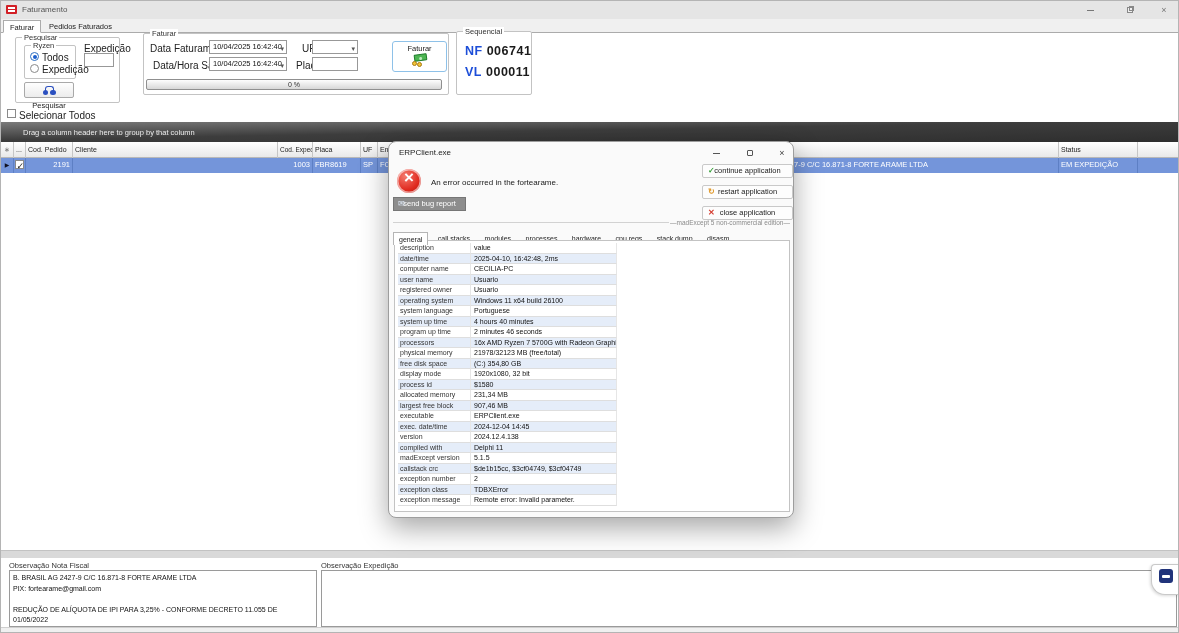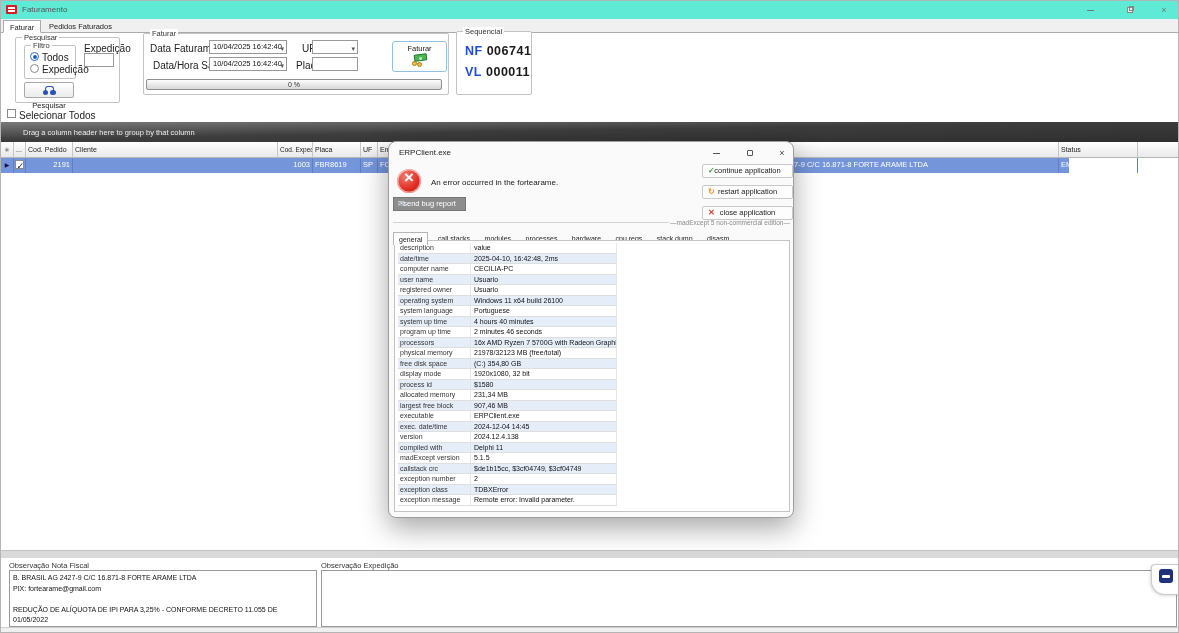--- a/index.html
+++ b/index.html
@@ -1,20 +1,20 @@
 <!DOCTYPE html>
 <html><head>
 <meta charset="utf-8">
 <style>
   * { margin:0; padding:0; box-sizing:border-box; }
   html,body { width:1179px; height:633px; overflow:hidden; }
   body { font-family:"Liberation Sans", sans-serif; background:#fff; position:relative; border:1px solid #b4b4b4; }
 
   
-  .titlebar { position:absolute; left:0; top:0; width:1179px; height:18px; background:#5eead4; }
+  .titlebar { position:absolute; left:0; top:0; width:1179px; height:18px; background:#e5e5e5; }
   .app-logo { position:absolute; left:5px; top:4px; width:11px; height:9px; background:#d21f26; border-radius:1px; }
   .app-logo::before { content:""; position:absolute; left:2px; top:2px; width:7px; height:1.5px; background:#fff; box-shadow:0 3px 0 #fff; }
   .app-title { position:absolute; left:21px; top:4px; font-size:8px; color:#555; }
   .winctl { position:absolute; top:3px; width:22px; height:12px; text-align:center; color:#777; font-size:9px; line-height:12px; }
   .ctl-min-bar { display:inline-block; width:7px; height:1px; background:#777; vertical-align:middle; }
   .ctl-restore { display:inline-block; position:relative; width:7px; height:7px; }
   .ctl-restore i { position:absolute; border:1px solid #888; }
   .ctl-restore i.b { left:0; bottom:0; width:6px; height:6px; background:#f0f0f0; }
   .ctl-restore i.f { right:0; top:0; width:5px; height:5px; }
 
@@ -58,21 +58,21 @@
 
   .seq-line { position:absolute; font-weight:bold; font-size:12.5px; letter-spacing:0.5px; }
   .seq-line .tag { color:#1d4ed8; } .seq-line .num { color:#1a1a1a; margin-left:4px; }
 
   
   .groupband { position:absolute; left:0; top:121px; width:1179px; height:20px;
     background:linear-gradient(to bottom right, #7b7b7b, #3d3d3d 45%, #2e2e2e); color:#ececec; font-size:7.5px; line-height:22px; padding-left:22px; }
   .gridhead { position:absolute; left:0; top:141px; width:1179px; height:16px;
     background:linear-gradient(#ffffff,#e9e9e9); border-bottom:1px solid #b8b8b8; }
   .hc { position:absolute; top:0; height:16px; line-height:15px; font-size:7px; color:#222; padding:0 2px; border-right:1px solid #c6c6c6; overflow:hidden; white-space:nowrap; }
-  .gridrow { position:absolute; left:0; top:157px; width:1068px; height:15px; background:#7495da; }
+  .gridrow { position:absolute; left:0; top:157px; width:1179px; height:15px; background:#7495da; }
   .rc { position:absolute; top:0; height:15px; line-height:14px; font-size:7.5px; color:#fff; padding:0 2px; border-right:1px solid #5d7fc4; overflow:hidden; white-space:nowrap; }
   .rc.noborder { border-right:none; }
   .row-indicator { color:#101020; font-size:6px; line-height:15px; }
   .gridscroll { position:absolute; left:0; top:549px; width:1179px; height:8px; background:#d9d9d9; border-top:1px solid #c2c2c2; }
 
   
   .obs-label { position:absolute; font-size:7.5px; color:#333; }
   .obs-box { position:absolute; background:#fff; border:1px solid #9a9a9a; font-size:7px; line-height:1.5; color:#111; padding:2px 3px; white-space:pre-wrap; overflow:hidden; }
   .statusbar { position:absolute; left:0; top:626px; width:1179px; height:7px; background:#f0f0f0; border-top:1px solid #cfcfcf; }
 
@@ -130,21 +130,21 @@
 <div class="maintabs">
   <div class="maintab active" style="left:2px;">Faturar</div>
   <div class="maintab" style="left:42px;">Pedidos Faturados</div>
 </div>
 
 <div class="content">
 
   <div class="groupbox" style="left:14px; top:4px; width:105px; height:66px;">
     <span class="grouplabel">Pesquisar</span>
     <div class="groupbox" style="left:8px; top:7px; width:52px; height:34px;">
-      <span class="grouplabel">Filtro</span>
+      <span class="grouplabel">Ryzen</span>
       <span class="radio sel" style="left:5px; top:6px;"></span>
       <span class="lbl" style="left:17px; top:6px;">Todos</span>
       <span class="radio" style="left:5px; top:18px;"></span>
       <span class="lbl" style="left:17px; top:18px;">Expedição</span>
     </div>
     <span class="lbl" style="left:68px; top:5px;">Expedição</span>
     <input class="field" style="left: 68px; top: 15px; width: 30px;" value="">
     <div class="btn" style="left:8px; top:44px; width:50px; height:16px; line-height:15px;">
       <span class="binoc"><i></i></span>
       <span>Pesquisar</span>

